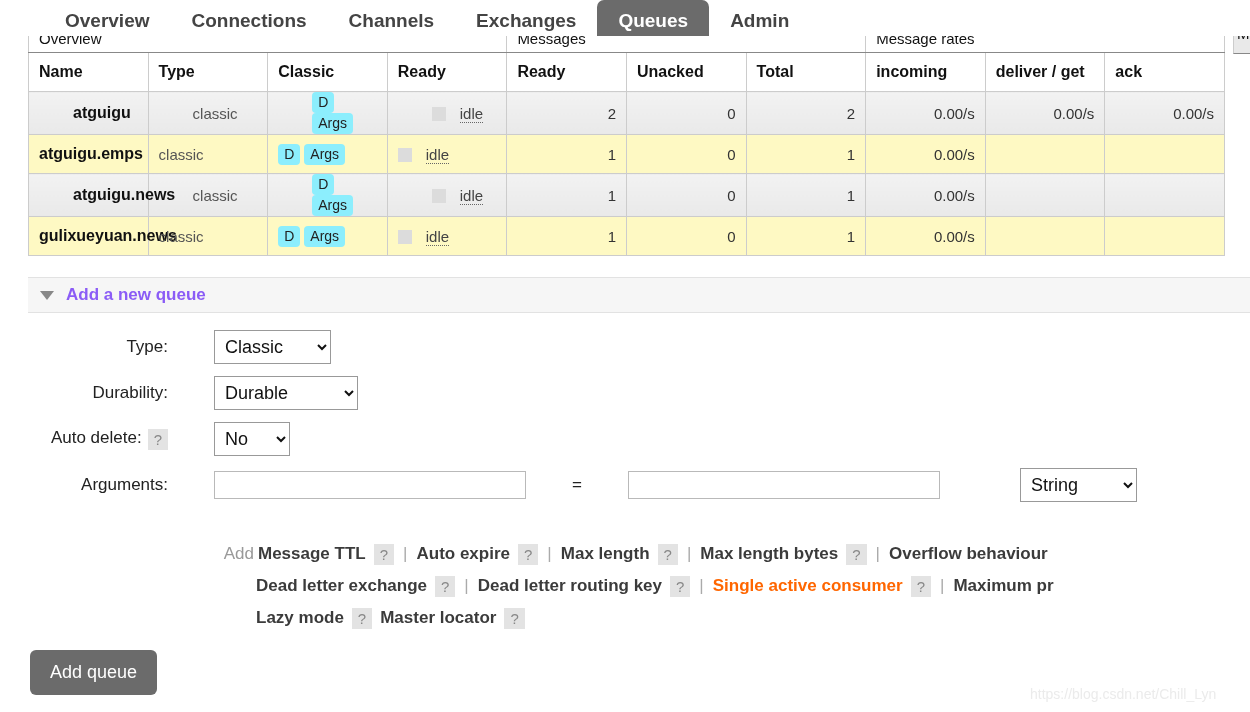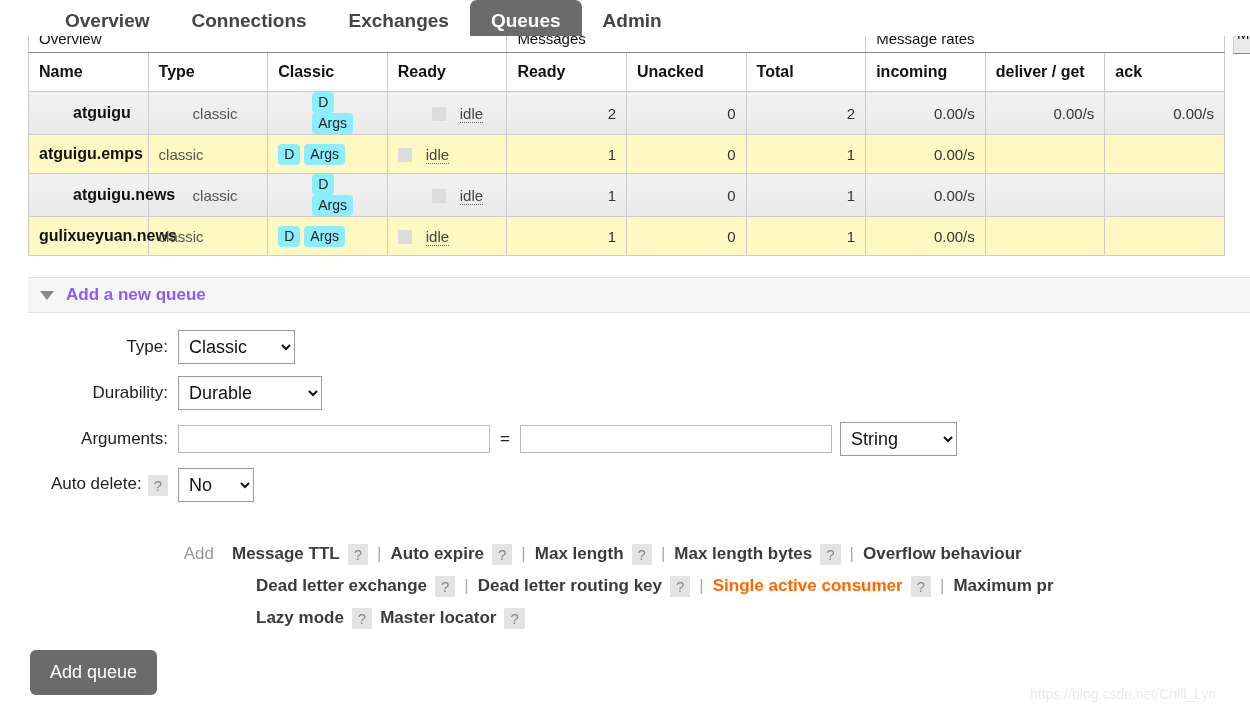--- a/index.html
+++ b/index.html
@@ -188,20 +188,21 @@
   .form {
     position: absolute;
     top: 330px;
     left: 0;
     width: 1250px;
   }
   .frow {
     display: flex;
     align-items: center;
     margin-bottom: 12px;
+    gap: 36px;
   }
   .flabel {
     width: 178px;
     text-align: right;
     font-size: 17px;
     color: #222;
     padding-right: 10px;
     box-sizing: border-box;
     white-space: nowrap;
   }
@@ -257,23 +258,23 @@
     width: 1250px;
     overflow: hidden;
   }
   .preset-row {
     display: flex;
     align-items: center;
     height: 32px;
     white-space: nowrap;
   }
   .add-word {
-    width: 232px;
+    width: 258px;
     text-align: right;
-    padding-right: 18px;
+    padding-right: 4px;
     box-sizing: border-box;
     color: #999;
     font-size: 17px;
   }
   .indent { width: 256px; }
   .plink {
     font-size: 17px;
     font-weight: bold;
     color: #3b3b3b;
     cursor: pointer;
@@ -308,20 +309,21 @@
 </style>
 </head>
 <body>
 
 <div id="page">
 
   <div class="navbar">
     <ul class="navlist" id="navlist">
         <li class="navitem">Overview</li>
         <li class="navitem">Connections</li>
+        <li class="navitem">Channels</li>
         <li class="navitem">Exchanges</li>
         <li class="navitem active">Queues</li>
         <li class="navitem">Admin</li>
       </ul>
   </div>
 
   <div class="table-wrap">
     <table class="queues">
       <thead>
         <tr class="group-row">
@@ -417,34 +419,34 @@
       <select class="sel sel-type" id="sel-type"><option value="Classic">Classic</option><option value="Quorum">Quorum</option><option value="Stream">Stream</option></select>
     </div>
 
 
     <div class="frow">
       <div class="flabel">Durability:</div>
       <select class="sel sel-dur" id="sel-dur"><option value="Durable">Durable</option><option value="Transient">Transient</option></select>
     </div>
 
     <div class="frow">
+      <div class="flabel">
+        <span>Auto delete:</span><span class="qmark">?</span>
+      </div>
+      <select class="sel sel-auto" id="sel-auto"><option value="No">No</option><option value="Yes">Yes</option></select>
+    </div>
+
+    <div class="frow">
       <div class="flabel">Arguments:</div>
       <input class="txt arg-key" type="text" id="arg-key" placeholder="" style="">
       <span class="eq">=</span>
       <input class="txt arg-val" type="text" id="arg-val" placeholder="" style="">
       <span class="gap"></span>
       <select class="sel sel-str" id="sel-str"><option value="String">String</option><option value="Number">Number</option><option value="Boolean">Boolean</option><option value="List">List</option></select>
     </div>
-
-    <div class="frow">
-      <div class="flabel">
-        <span>Auto delete:</span><span class="qmark">?</span>
-      </div>
-      <select class="sel sel-auto" id="sel-auto"><option value="No">No</option><option value="Yes">Yes</option></select>
-    </div>
   </div>
 
   <div class="presets" id="presets">
       <div class="preset-row">
         <span class="add-word">Add</span>
         <span class="plink">Message TTL</span>
         <span class="qmark" style="margin-left: 8px;">?</span>
         <span class="sep">|</span>
         <span class="plink">Auto expire</span>
         <span class="qmark" style="margin-left: 8px;">?</span>

